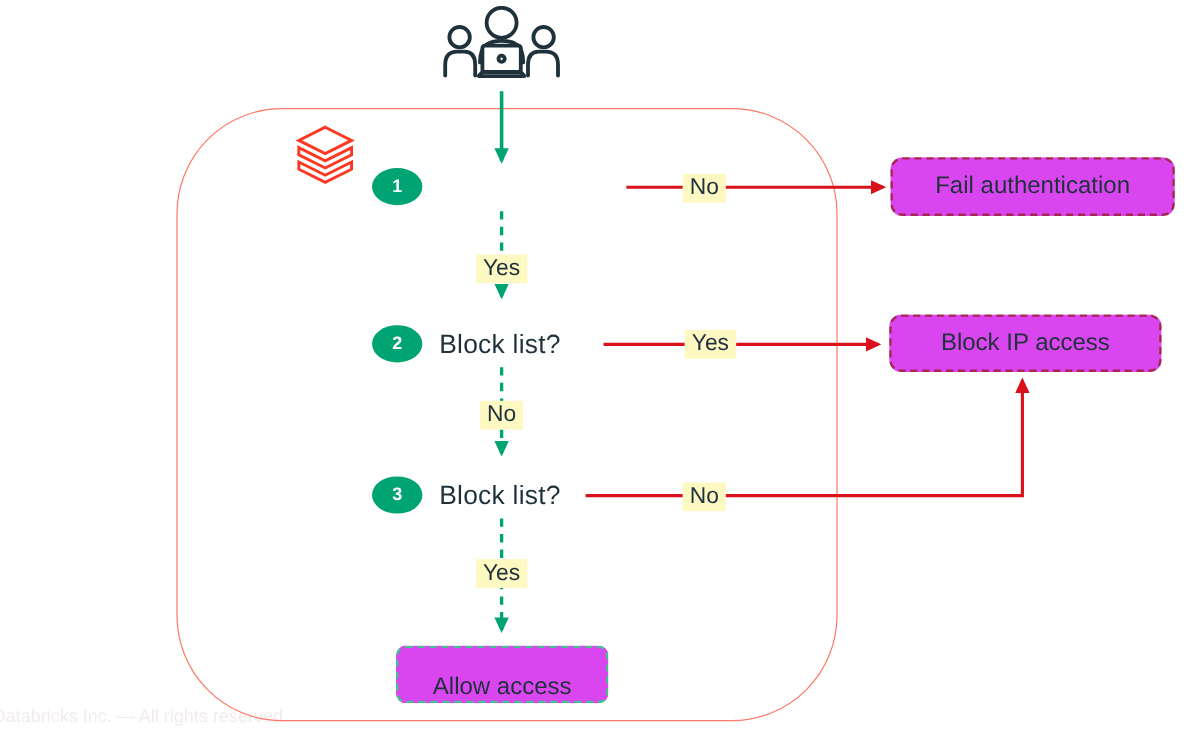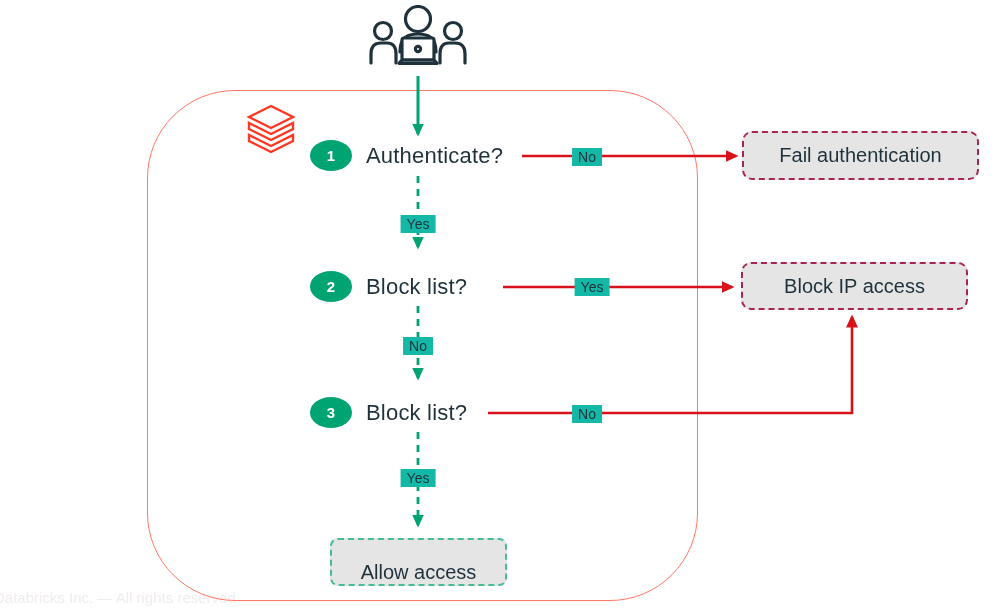--- a/index.html
+++ b/index.html
@@ -22,26 +22,26 @@
   .stroke-navy{stroke:var(--navy,#1f323c);stroke-width:3.2;fill:none;stroke-linecap:round;stroke-linejoin:round;}
   .stroke-navy.filled{fill:#fff;}
   .stroke-logo{stroke:var(--logo-red,#ff3621);stroke-width:2.4;fill:none;stroke-linejoin:miter;}
   .step{position:absolute;left:310px;display:flex;align-items:center;gap:14px;z-index:4;}
   .badge{
     width:42px;height:31px;border-radius:50%;background:var(--green,#00a372);
     color:#fff;font-size:15px;font-weight:bold;display:flex;align-items:center;justify-content:center;
   }
   .step-label{font-size:22px;letter-spacing:.2px;}
   .flow-label{
-    position:absolute;transform:translate(-50%,-50%);background:#14b8a6;
-    padding:1px 6px;font-size:14px;z-index:5;white-space:nowrap;
+    position:absolute;transform:translate(-50%,-50%);background:#fef9c3;
+    padding:1px 6px;font-size:19px;z-index:5;white-space:nowrap;
   }
   .outcome{
     position:absolute;display:flex;align-items:center;justify-content:center;
-    font-size:20px;background:#e5e5e5;z-index:4;box-sizing:border-box;white-space:nowrap;
+    font-size:20px;background:#d946ef;z-index:4;box-sizing:border-box;white-space:nowrap;
   }
   .outcome.fail{border:2px dashed var(--crimson,#a72552);border-radius:10px;}
   .outcome.allow{border:2px dashed var(--allow-green,#46bd94);border-radius:8px;align-items:flex-end;}
   .fail-auth{left:742px;top:131px;width:237px;height:49px;}
   .fail-ip{left:741px;top:262px;width:227px;height:48px;}
   .allow-box{left:330px;top:538px;width:177px;height:48px;}
   .watermark{
     position:absolute;left:-6px;top:589px;font-size:15px;color:#f2ecec;z-index:0;white-space:nowrap;
   }
 </style>
@@ -87,21 +87,20 @@
     <line class="ln-green-dash" x1="418" y1="432" x2="418" y2="525" marker-end="url(#arrG)"></line>
     <line class="ln-red" x1="522" y1="156" x2="736" y2="156" marker-end="url(#arrR)"></line>
     <line class="ln-red" x1="503" y1="287" x2="732" y2="287" marker-end="url(#arrR)"></line>
     <path class="ln-red" d="M488,413 L852,413 L852,317" marker-end="url(#arrR)"></path>
   </svg>
 
   <div class="step" style="top:140px">
     <span class="badge">
         <span>1</span>
       </span>
-    <span class="step-label">Authenticate?</span>
   </div>
   <div class="step" style="top:271px">
     <span class="badge">
         <span>2</span>
       </span>
     <span class="step-label">Block list?</span>
   </div>
   <div class="step" style="top:397px">
     <span class="badge">
         <span>3</span>

